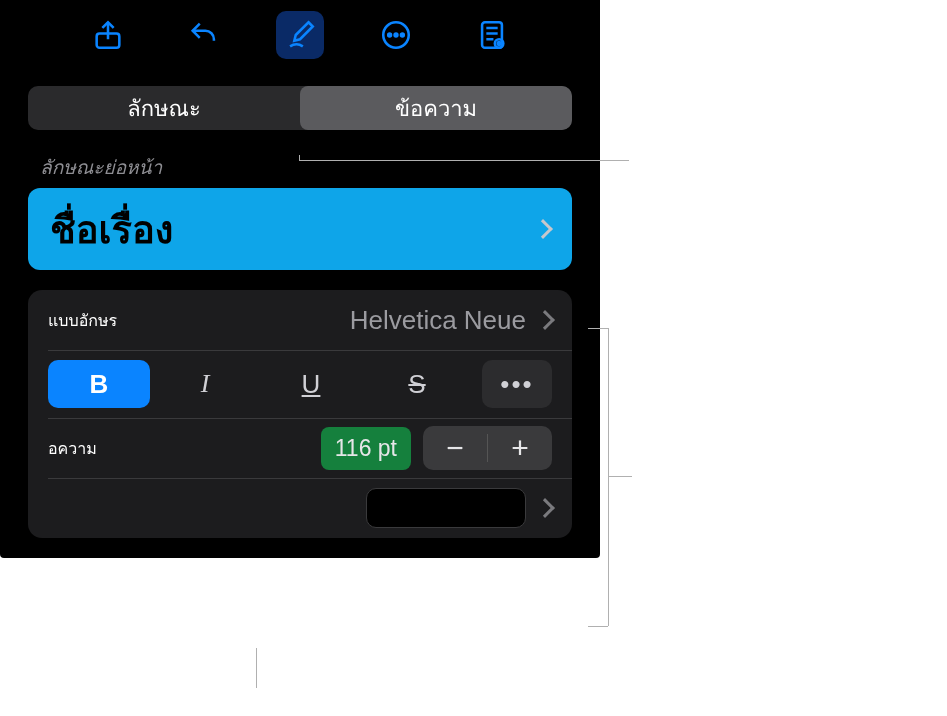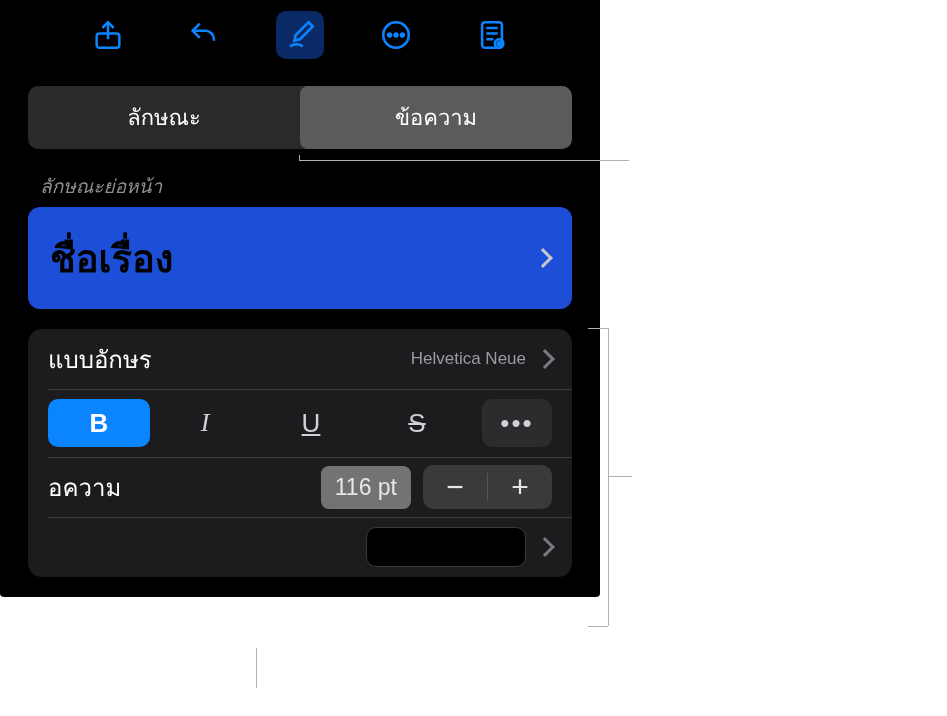--- a/index.html
+++ b/index.html
@@ -41,21 +41,21 @@
     }
     .tool-btn svg { width: 34px; height: 34px; }
     
     .segmented-wrap {
       padding: 16px 28px 18px 28px;
     }
     .segmented {
       display: flex;
       background: #2a2a2c;
       border-radius: 10px;
-      height: 63px;
+      height: 44px;
       overflow: hidden;
     }
     .seg-item {
       flex: 1;
       display: flex;
       align-items: center;
       justify-content: center;
       font-size: 22px;
       color: #fff;
       border-radius: 8px;
@@ -68,23 +68,23 @@
       color: #8e8e93;
       font-size: 19px;
       padding: 4px 40px 6px 40px;
       font-style: italic;
     }
     
     .style-row-wrap {
       padding: 0 28px 20px 28px;
     }
     .style-row {
-      background: #1d4ed8;
+      background: #0ea5e9;
       border-radius: 12px;
-      height: 102px;
+      height: 82px;
       display: flex;
       align-items: center;
       justify-content: space-between;
       padding: 0 22px;
     }
     .style-title {
       font-size: 38px;
       font-weight: 700;
       color: #000;
     }
@@ -112,27 +112,27 @@
     }
     .row + .row::before {
       content: "";
       position: absolute;
       left: 20px; right: 0; top: 0;
       height: 1px;
       background: #3a3a3c;
     }
     .row-label {
       color: #fff;
-      font-size: 24px;
+      font-size: 16px;
       flex: 0 0 auto;
     }
     .row-spacer { flex: 1; }
     .row-value {
       color: #9b9ba0;
-      font-size: 17px;
+      font-size: 26px;
       margin-right: 12px;
     }
     
     .style-buttons {
       display: flex;
       align-items: center;
       gap: 0;
       padding: 10px 18px;
     }
     .sbtn {
@@ -153,21 +153,21 @@
     }
     .sbtn.ellipsis {
       background: #2c2c2e;
       font-size: 26px;
       letter-spacing: 2px;
       flex: 0 0 70px;
       margin-left: 12px;
     }
     
     .size-val {
-      background: #737373;
+      background: #15803d;
       color: #e6e6e8;
       font-size: 23px;
       border-radius: 8px;
       padding: 8px 14px;
       margin-right: 12px;
     }
     .stepper {
       display: flex;
       background: #3a3a3c;
       border-radius: 10px;

